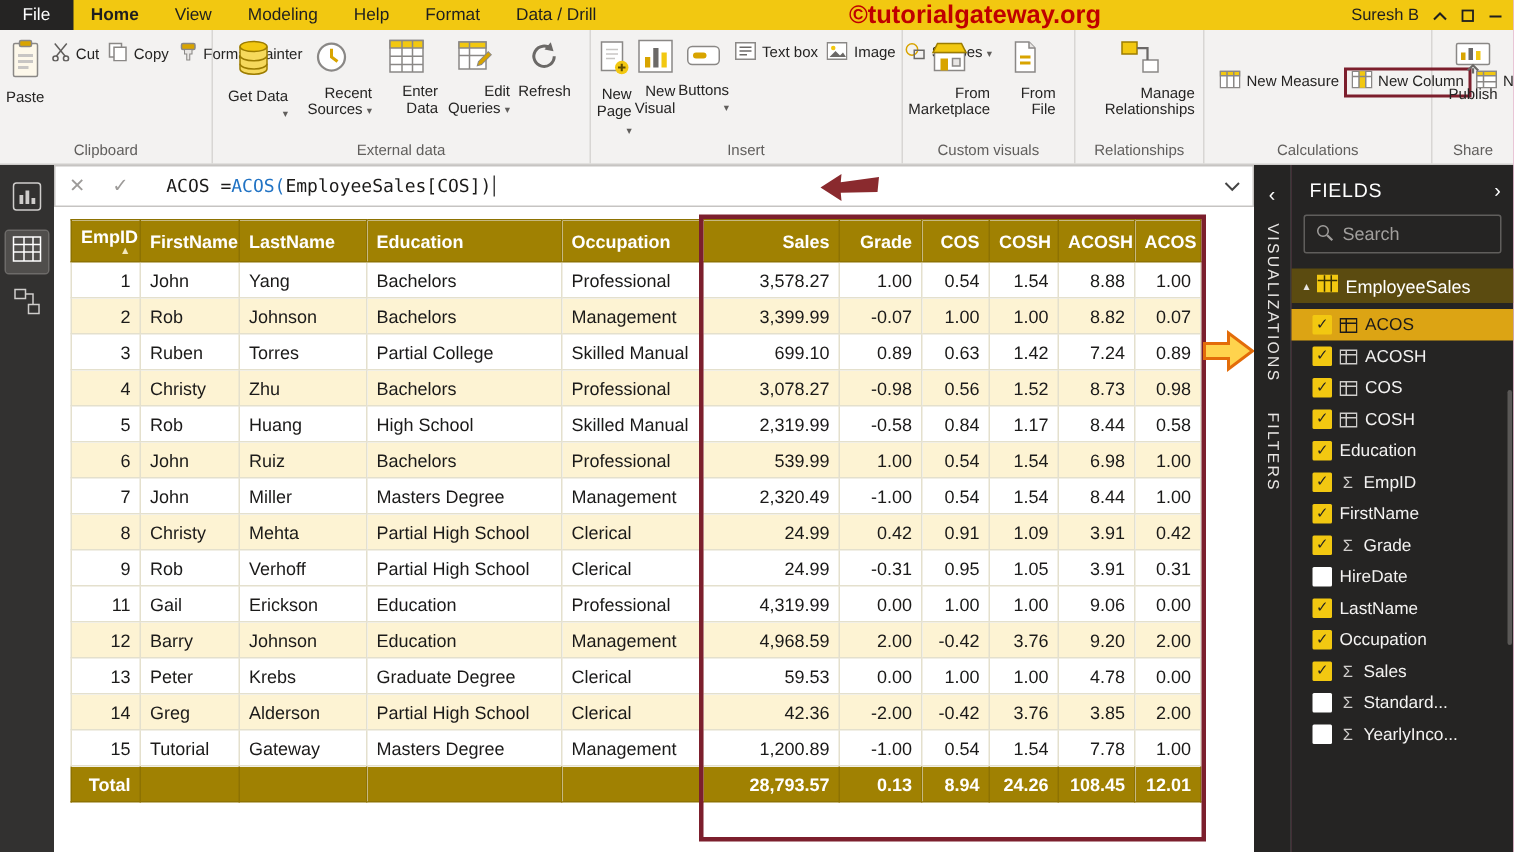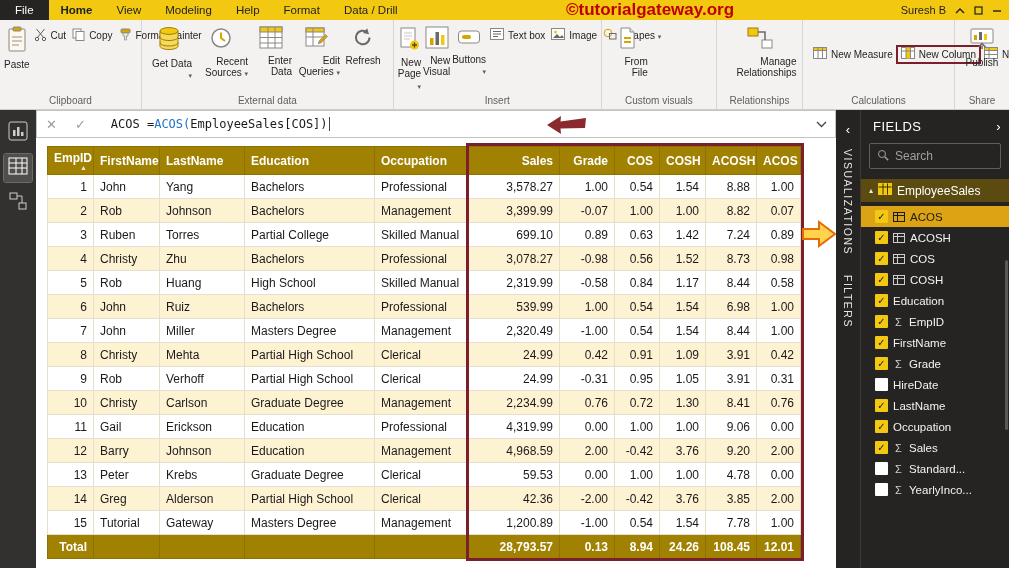--- a/index.html
+++ b/index.html
@@ -262,20 +262,29 @@
                 </svg></span>
             <span><span>Shapes</span> <span class="drop">▾</span></span>
           </div>
         </div>
       </div>
       <div class="rgroup-label">Insert</div>
     </div>
 
     <div class="rgroup" style="width:118px;">
       <div class="rgroup-content">
+        <div class="bigbtn w54">
+          <span class="ico"><svg width="26" height="24" viewBox="0 0 26 24">
+                <rect x="3" y="9" width="20" height="12" fill="#fff" stroke="#8a8886"></rect>
+                <path d="M2 9 L5 3 h16 l3 6 z" fill="#f2c811" stroke="#9c7c00"></path>
+                <rect x="7" y="13" width="5" height="8" fill="#d8a400"></rect>
+                <rect x="15" y="13" width="5" height="5" fill="#e8e6e4" stroke="#8a8886"></rect>
+              </svg></span>
+          <span>From Marketplace</span>
+        </div>
         <div class="bigbtn w42">
           <span class="ico"><svg width="22" height="24" viewBox="0 0 22 24">
                 <path d="M5 2 h9 l4 4 v16 H5 z" fill="#fff" stroke="#8a8886"></path>
                 <path d="M14 2 v4 h4" fill="#e8e6e4" stroke="#8a8886"></path>
                 <rect x="8" y="11" width="7" height="2" fill="#d8a400"></rect>
                 <rect x="8" y="15" width="7" height="2" fill="#d8a400"></rect>
               </svg></span>
           <span>From File</span>
         </div>
       </div>
@@ -534,33 +543,20 @@
               <td>Verhoff</td>
               <td>Partial High School</td>
               <td>Clerical</td>
               <td class="num">24.99</td>
               <td class="num">-0.31</td>
               <td class="num">0.95</td>
               <td class="num">1.05</td>
               <td class="num">3.91</td>
               <td class="num">0.31</td>
             </tr>
-            <tr class="alt">
-              <td class="num">10</td>
-              <td>Christy</td>
-              <td>Carlson</td>
-              <td>Graduate Degree</td>
-              <td>Management</td>
-              <td class="num">2,234.99</td>
-              <td class="num">0.76</td>
-              <td class="num">0.72</td>
-              <td class="num">1.30</td>
-              <td class="num">8.41</td>
-              <td class="num">0.76</td>
-            </tr>
             <tr>
               <td class="num">11</td>
               <td>Gail</td>
               <td>Erickson</td>
               <td>Education</td>
               <td>Professional</td>
               <td class="num">4,319.99</td>
               <td class="num">0.00</td>
               <td class="num">1.00</td>
               <td class="num">1.00</td>

